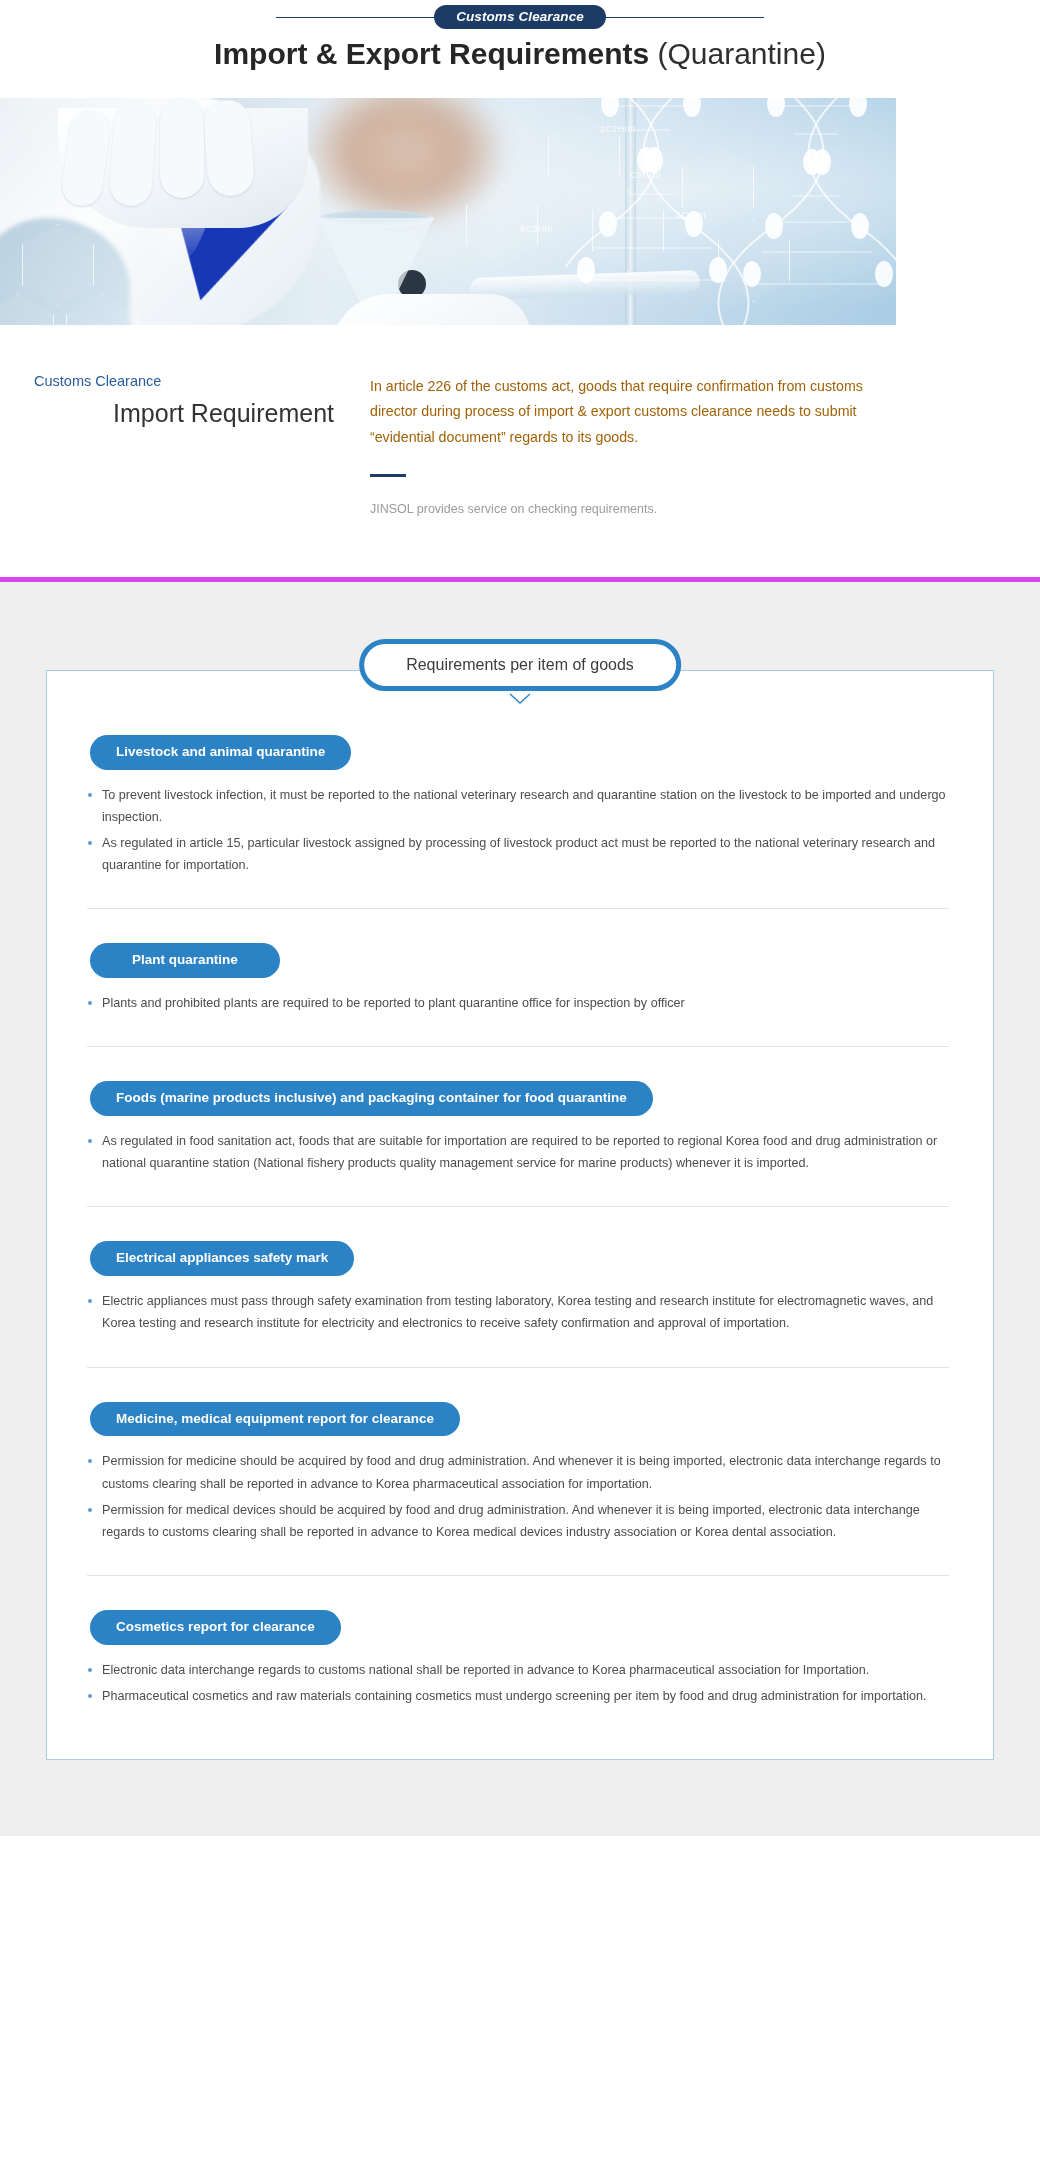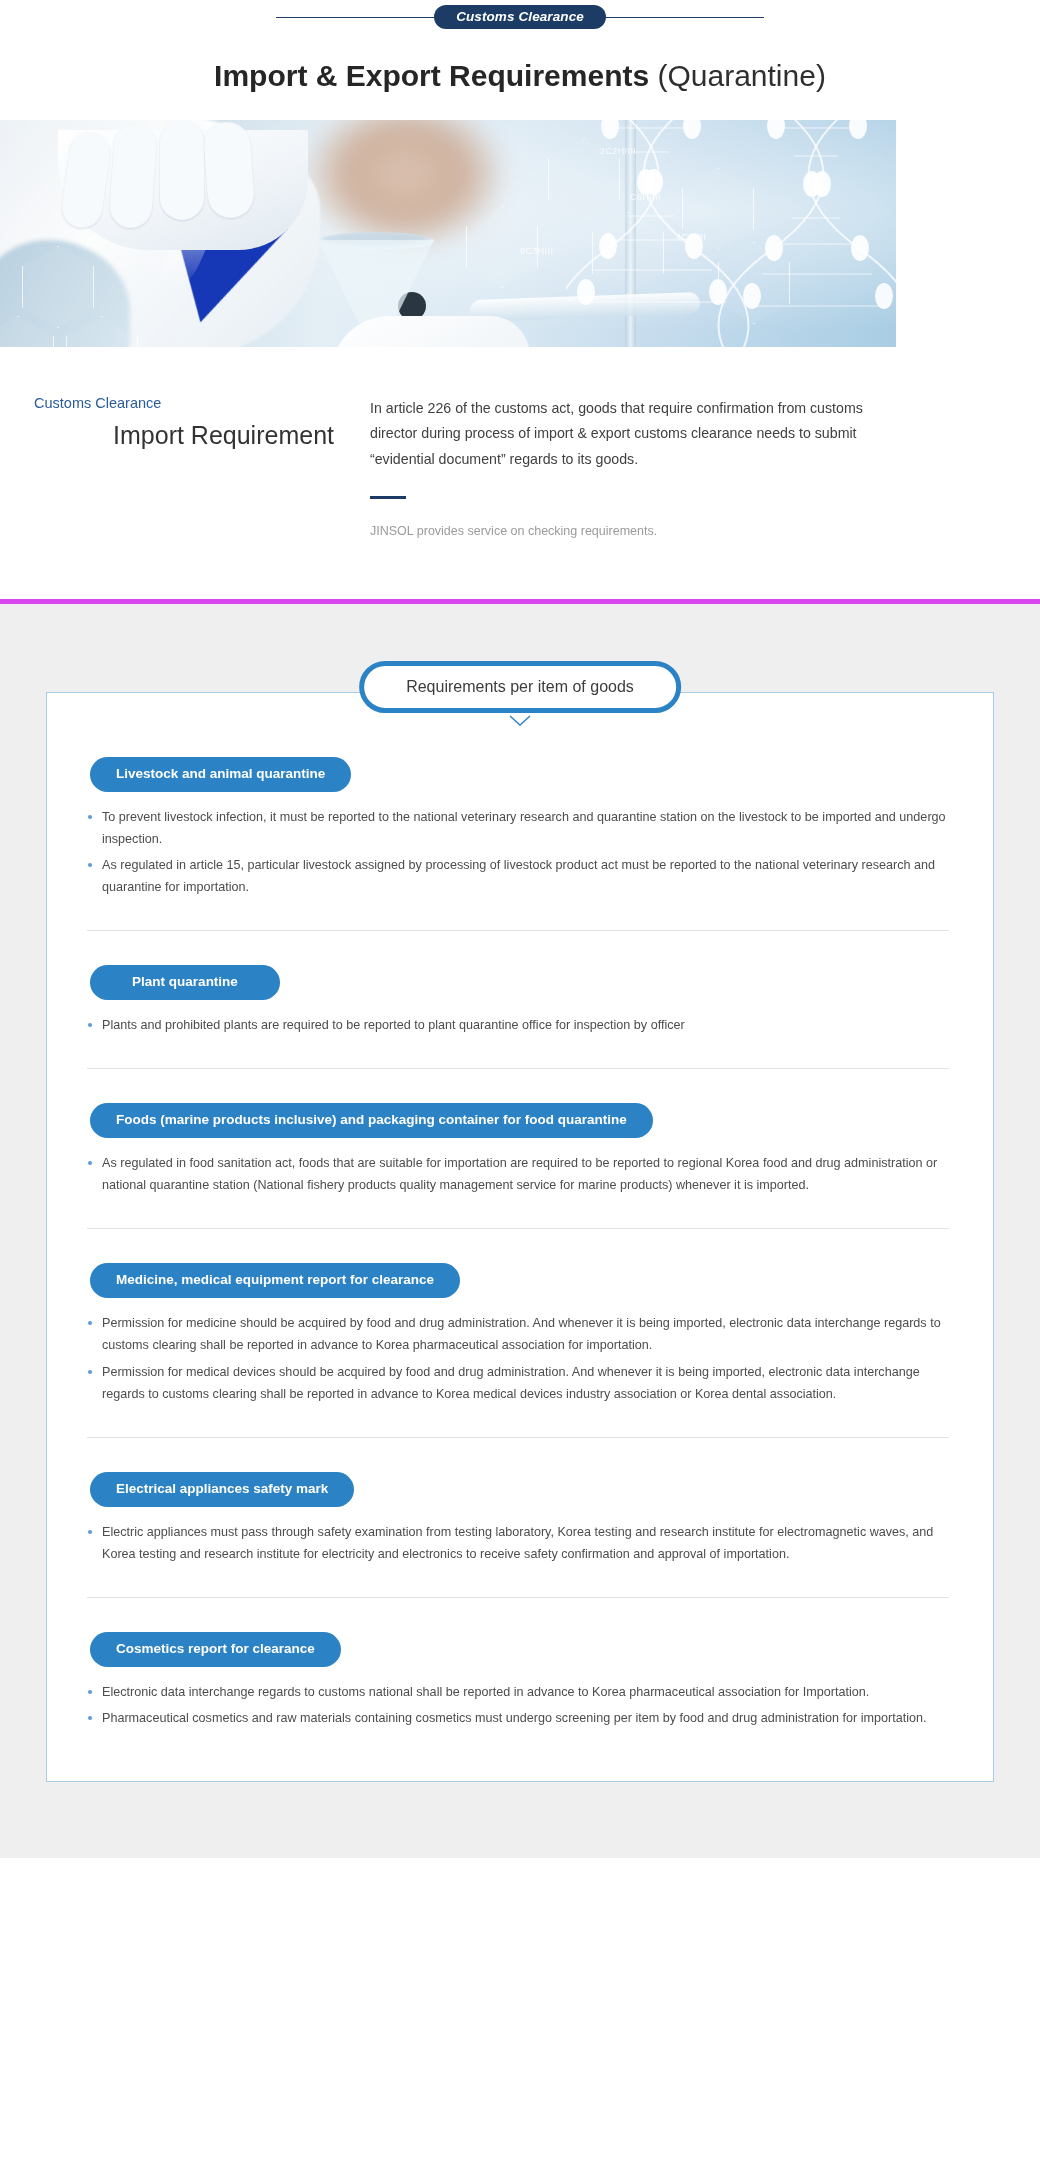--- a/index.html
+++ b/index.html
@@ -41,21 +41,21 @@
     color:#ffffff;
     font-size:13.5px;
     font-style:italic;
     font-weight:bold;
     letter-spacing:.1px;
     padding:5px 22px 6px;
     border-radius:14px;
     line-height:1;
   }
   .page-title{
-    margin:24px 0 0;
+    margin:2px 0 0;
     font-size:30px;
     line-height:1.2;
     color:#2f2f2f;
     font-weight:normal;
   }
   .page-title .strong{ font-weight:bold; color:#262626; }
 
   
   .hero{
     position:relative;
@@ -200,21 +200,21 @@
     font-weight:normal;
     color:#333333;
     line-height:1.25;
     text-align:right;
   }
   .intro-right{ flex:1 1 auto; padding-top:3px; max-width:520px; }
   .intro-para{
     margin:0;
     font-size:14.2px;
     line-height:1.78;
-    color:#404040;
+    color:#a16207;
   }
   .intro-divider{
     width:36px;height:3px;background:#1c3c66;margin:24px 0 22px;
   }
   .intro-note{
     margin:0;
     font-size:12.5px;
     color:#9b9b9b;
     line-height:1.6;
   }
@@ -418,26 +418,26 @@
           <div class="cat"><div class="cat-pill wide1">Livestock and animal quarantine</div><ul class="bullets">
               <li>To prevent livestock infection, it must be reported to the national veterinary research and quarantine station on the livestock to be imported and undergo inspection.</li>
               <li>As regulated in article 15, particular livestock assigned by processing of livestock product act must be reported to the national veterinary research and quarantine for importation.</li>
             </ul></div>
           <div class="cat"><div class="cat-pill wide2">Plant quarantine</div><ul class="bullets">
               <li>Plants and prohibited plants are required to be reported to plant quarantine office for inspection by officer</li>
             </ul></div>
           <div class="cat"><div class="cat-pill">Foods (marine products inclusive) and packaging container for food quarantine</div><ul class="bullets">
               <li>As regulated in food sanitation act, foods that are suitable for importation are required to be reported to regional Korea food and drug administration or national quarantine station (National fishery products quality management service for marine products) whenever it is imported.</li>
             </ul></div>
+          <div class="cat"><div class="cat-pill">Electrical appliances safety mark</div><ul class="bullets">
+              <li>Electric appliances must pass through safety examination from testing laboratory, Korea testing and research institute for electromagnetic waves, and Korea testing and research institute for electricity and electronics to receive safety confirmation and approval of importation.</li>
+            </ul></div>
           <div class="cat"><div class="cat-pill">Medicine, medical equipment report for clearance</div><ul class="bullets">
               <li>Permission for medicine should be acquired by food and drug administration. And whenever it is being imported, electronic data interchange regards to customs clearing shall be reported in advance to Korea pharmaceutical association for importation.</li>
               <li>Permission for medical devices should be acquired by food and drug administration. And whenever it is being imported, electronic data interchange regards to customs clearing shall be reported in advance to Korea medical devices industry association or Korea dental association.</li>
-            </ul></div>
-          <div class="cat"><div class="cat-pill">Electrical appliances safety mark</div><ul class="bullets">
-              <li>Electric appliances must pass through safety examination from testing laboratory, Korea testing and research institute for electromagnetic waves, and Korea testing and research institute for electricity and electronics to receive safety confirmation and approval of importation.</li>
             </ul></div>
           <div class="cat"><div class="cat-pill">Cosmetics report for clearance</div><ul class="bullets">
               <li>Electronic data interchange regards to customs national shall be reported in advance to Korea pharmaceutical association for Importation.</li>
               <li>Pharmaceutical cosmetics and raw materials containing cosmetics must undergo screening per item by food and drug administration for importation.</li>
             </ul></div>
         </div>
     </div>
   </div>
 </div>
 

